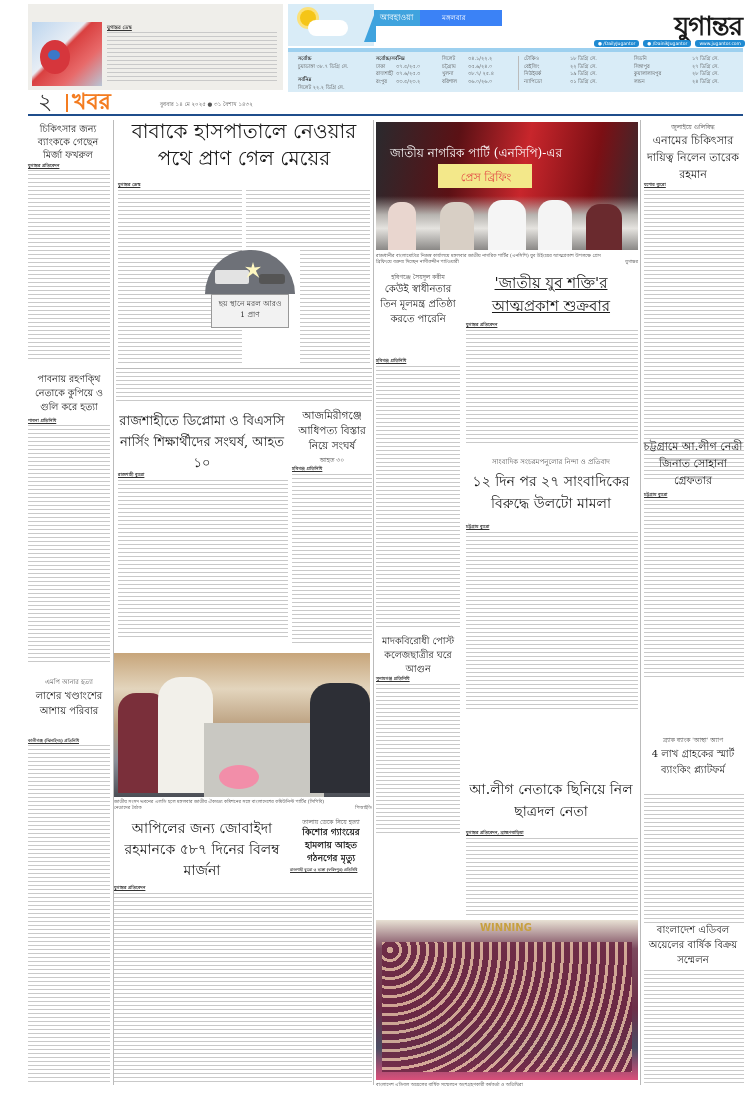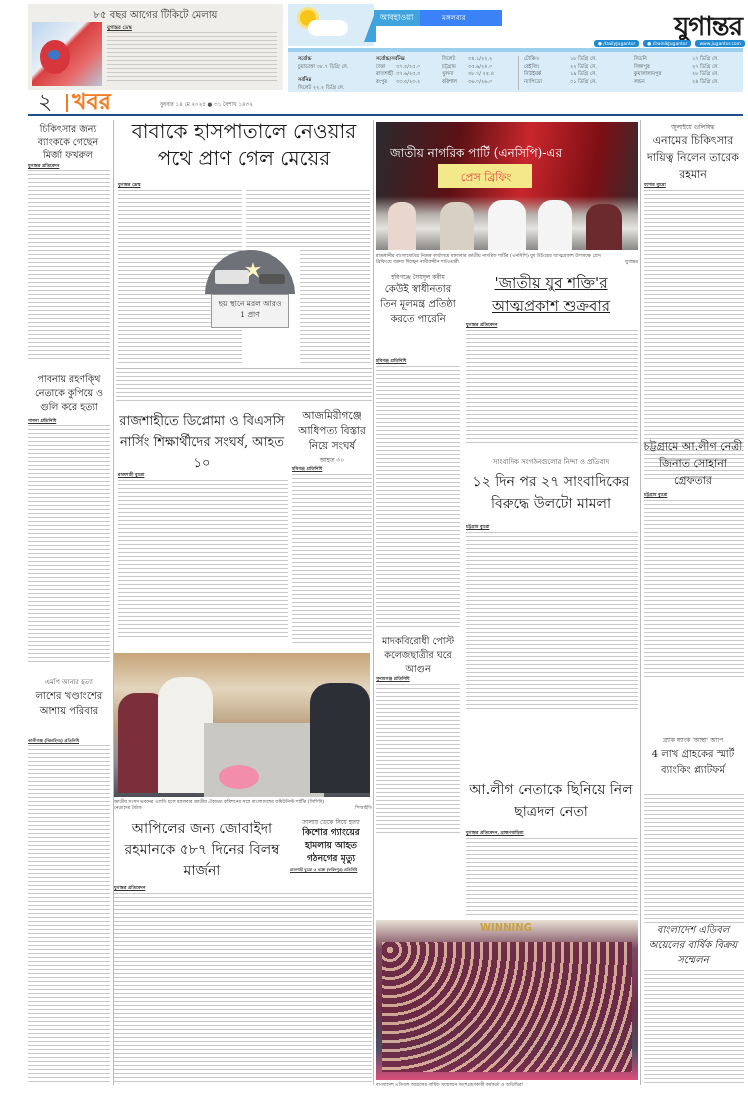--- a/index.html
+++ b/index.html
@@ -21,21 +21,20 @@
   .weather-tab-2 { background: #3b82f6; color: #fff; }
   .wx-row { font-size: 5px; color: #555; display: flex; }
   .social-pill { background: #1f8ad2; color: #fff; border-radius: 3px; font-size: 4.5px; padding: 1px 4px; font-family: "DejaVu Sans", sans-serif; }
   .blue-rule { background: #1f4e8c; }
   .col-rule { background: #bbb; }
 </style>
 </head>
 <body>
 
 <div class="abs topbox" style="left:28px;top:4px;width:255px;height:86px;">
-  <div class="abs headline" style="left:0;top:3px;width:255px;font-size:10px;color:#333;">৮৫ বছর আগের টিকিটে মেলায়</div>
   <div class="abs photo" style="left:4px;top:18px;width:70px;height:64px;background:linear-gradient(135deg,#bcd5ee 0%,#e8eef5 40%,#d94040 45%,#e86a6a 70%,#b8c6d6 100%);">
     <div class="abs" style="left:8px;top:18px;width:30px;height:34px;border-radius:50%;background:#d6363c;"></div>
     <div class="abs" style="left:16px;top:28px;width:12px;height:10px;border-radius:50%;background:#3b78c8;"></div>
   </div>
   <div class="abs byline" style="left:79px;top:20px;">যুগান্তর ডেস্ক</div>
   <div class="abs body-text filler" style="left:79px;top:28px;width:170px;height:52px;"></div>
 </div>
 
 <div class="abs" style="left:288px;top:4px;width:86px;height:42px;background:#d9ecf7;">
   <div class="abs" style="left:12px;top:6px;width:16px;height:16px;border-radius:50%;background:#f5c518;box-shadow:0 0 0 3px #fbe17a;"></div>
@@ -226,21 +225,21 @@
 
 <div class="abs kicker" style="left:376px;top:272px;width:84px;font-size:6px;">হবিগঞ্জে সৈয়দুল করীম</div>
 <div class="abs headline" style="left:376px;top:281px;width:84px;font-size:10px;line-height:15px;">কেউই স্বাধীনতার তিন মূলমন্ত্র প্রতিষ্ঠা করতে পারেনি</div>
 <div class="abs byline" style="left:376px;top:358px;font-size:4.5px;">হবিগঞ্জ প্রতিনিধি</div>
 <div class="abs body-text filler" style="left:376px;top:366px;width:84px;height:262px;"></div>
 
 <div class="abs headline" style="left:464px;top:272px;width:174px;font-size:15px;line-height:23px;text-decoration:underline;">'জাতীয় যুব শক্তি'র আত্মপ্রকাশ শুক্রবার</div>
 <div class="abs byline" style="left:466px;top:322px;font-size:4.5px;">যুগান্তর প্রতিবেদন</div>
 <div class="abs body-text filler" style="left:466px;top:330px;width:172px;height:114px;"></div>
 
-<div class="abs kicker" style="left:464px;top:456px;width:174px;font-size:7px;">সাংবাদিক সংগঠনগুলোর নিন্দা ও প্রতিবাদ</div>
+<div class="abs kicker" style="left:464px;top:456px;width:174px;font-size:7px;">সাংবাদিক সংচরমপনুলোর নিন্দা ও প্রতিবাদ</div>
 <div class="abs headline" style="left:464px;top:470px;width:174px;font-size:14px;line-height:22px;">১২ দিন পর ২৭ সাংবাদিকের বিরুদ্ধে উলটো মামলা</div>
 <div class="abs byline" style="left:466px;top:524px;font-size:4.5px;">চট্টগ্রাম ব্যুরো</div>
 <div class="abs body-text filler" style="left:466px;top:532px;width:172px;height:180px;"></div>
 
 <div class="abs headline" style="left:376px;top:634px;width:84px;font-size:9.5px;line-height:14px;">মাদকবিরোধী পোস্ট কলেজছাত্রীর ঘরে আগুন</div>
 <div class="abs byline" style="left:376px;top:676px;font-size:4.5px;">সুনামগঞ্জ প্রতিনিধি</div>
 <div class="abs body-text filler" style="left:376px;top:684px;width:84px;height:150px;"></div>
 
 <div class="abs headline" style="left:464px;top:778px;width:174px;font-size:14px;line-height:22px;">আ.লীগ নেতাকে ছিনিয়ে নিল ছাত্রদল নেতা</div>
 <div class="abs byline" style="left:466px;top:830px;font-size:4.5px;">যুগান্তর প্রতিবেদন, ব্রাহ্মণবাড়িয়া</div>
@@ -260,14 +259,14 @@
 <div class="abs body-text filler" style="left:644px;top:190px;width:100px;height:290px;"></div>
 
 <div class="abs headline" style="left:642px;top:438px;width:102px;font-size:11px;line-height:17px;">চট্টগ্রামে আ.লীগ নেত্রী জিনাত সোহানা গ্রেফতার</div>
 <div class="abs byline" style="left:644px;top:492px;font-size:4.5px;">চট্টগ্রাম ব্যুরো</div>
 <div class="abs body-text filler" style="left:644px;top:500px;width:100px;height:180px;"></div>
 
 <div class="abs kicker" style="left:642px;top:735px;width:102px;font-size:6px;">ব্র্যাক ব্যাংক 'আস্থা' অ্যাপ</div>
 <div class="abs headline" style="left:642px;top:746px;width:102px;font-size:10px;line-height:16px;">4 লাখ গ্রাহকের স্মার্ট ব্যাংকিং প্ল্যাটফর্ম</div>
 <div class="abs body-text filler" style="left:644px;top:794px;width:100px;height:130px;"></div>
 
-<div class="abs headline" style="left:642px;top:922px;width:102px;font-size:10px;line-height:15px;font-style:italic;">বাংলাদেশ এডিবল অয়েলের বার্ষিক বিক্রয় সম্মেলন</div>
+<div class="abs headline" style="left:642px;top:922px;width:102px;font-size:10px;line-height:15px;">বাংলাদেশ এডিবল অয়েলের বার্ষিক বিক্রয় সম্মেলন</div>
 <div class="abs body-text filler" style="left:644px;top:970px;width:100px;height:115px;"></div>
 
 </body></html>

